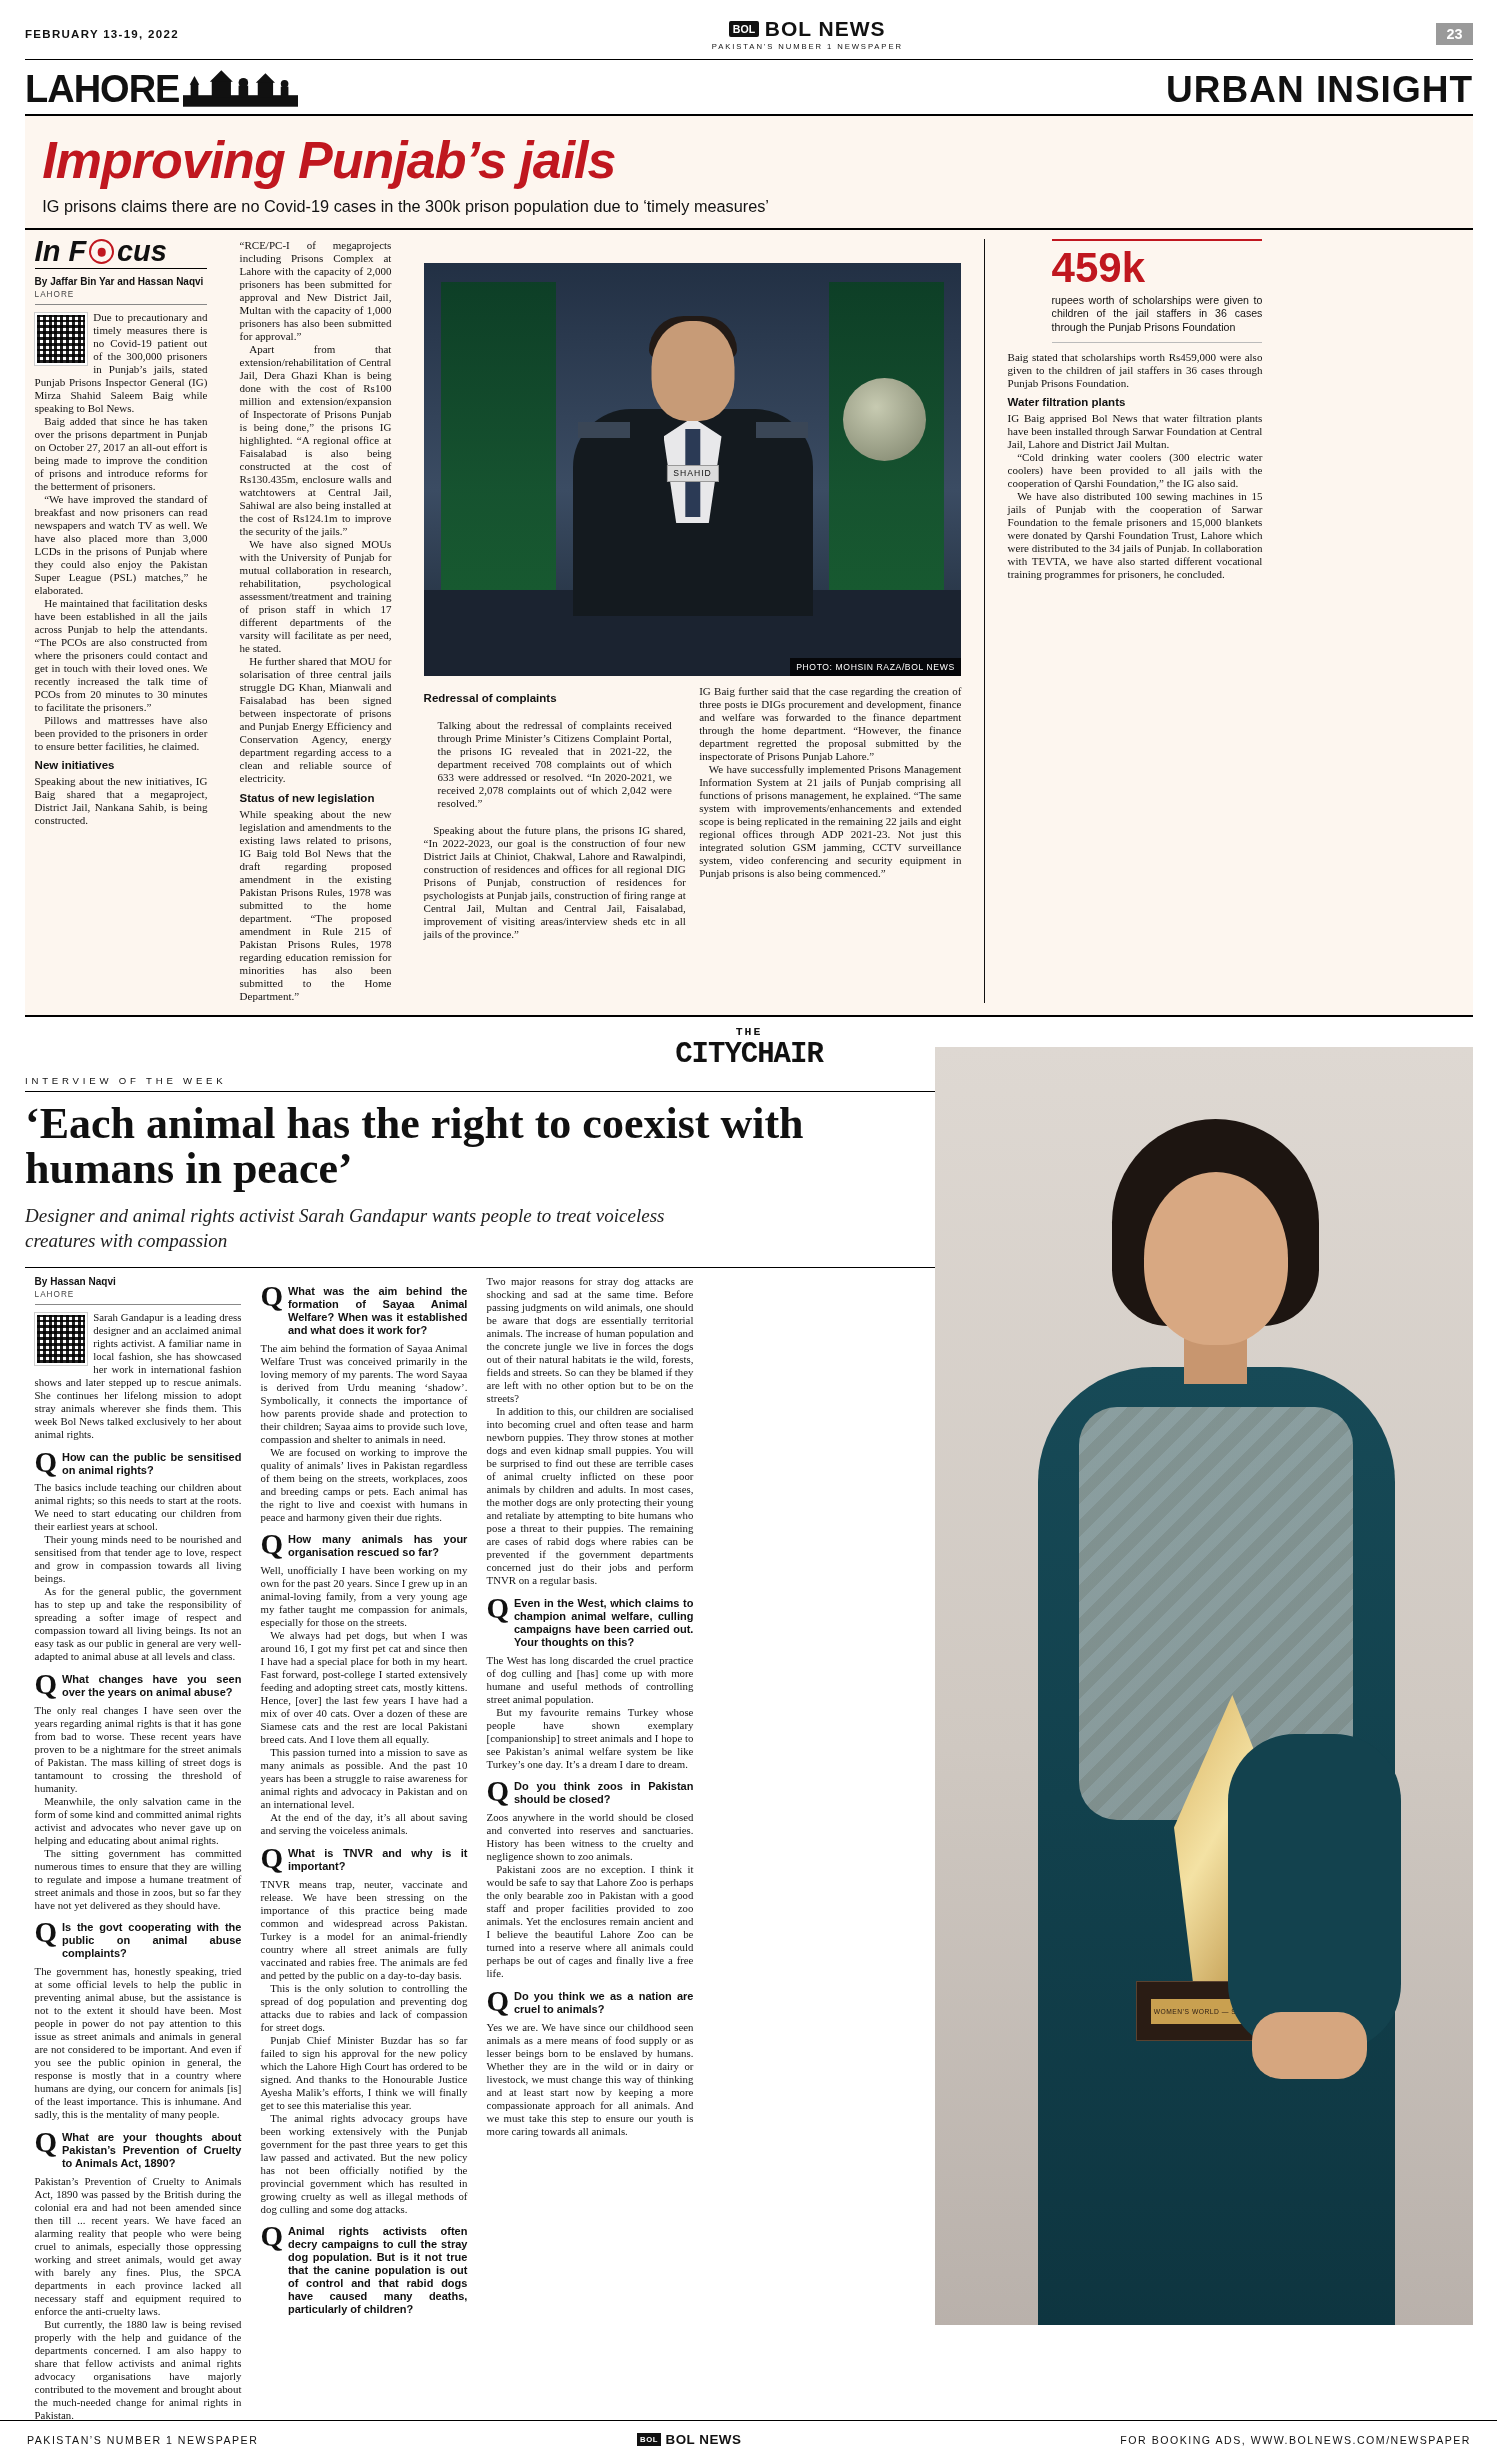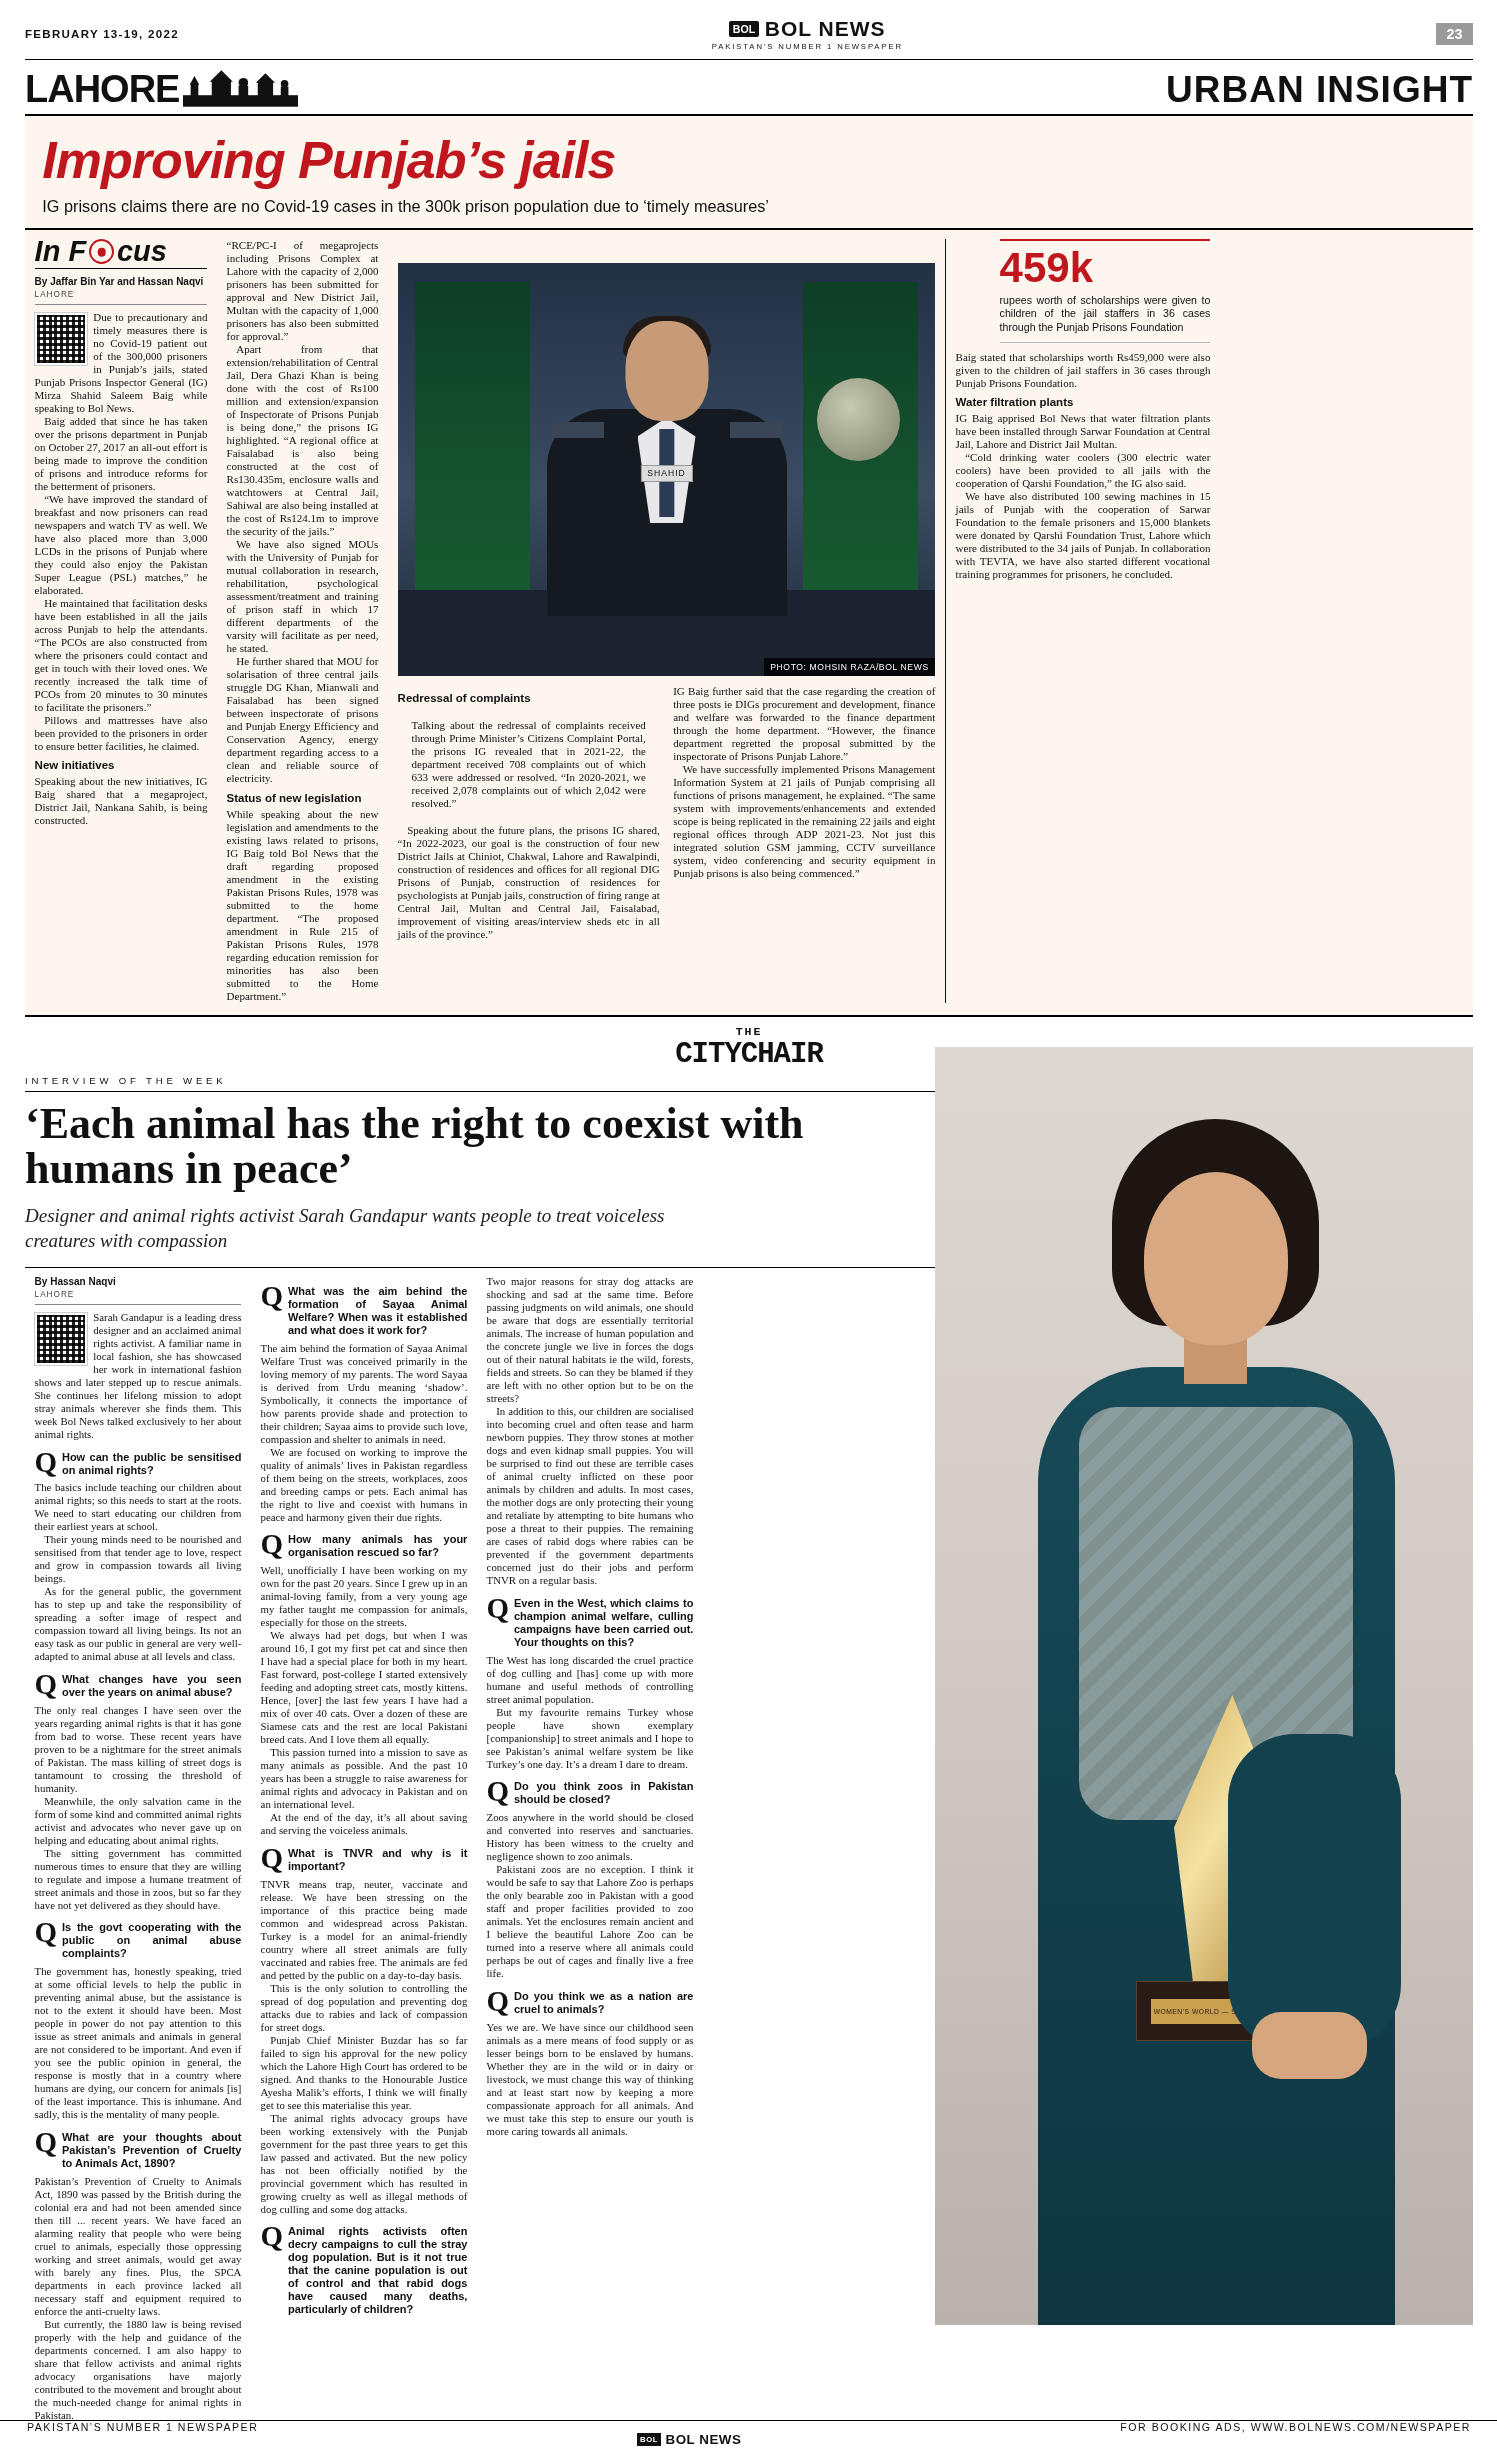--- a/index.html
+++ b/index.html
@@ -29,21 +29,21 @@
   .sect-city { font-family:"Liberation Sans", sans-serif; font-weight:bold; font-size:38px; letter-spacing:-1px; line-height:0.9; }
   .skyline { height:37px; width:115px; position:relative; }
   .sect-right { font-family:"Liberation Sans", sans-serif; font-weight:bold; font-size:37px; letter-spacing:1px; line-height:0.9; }
 
   
   .lead { background:#fdf6ef; border-bottom:2.9px solid #000; padding:13.4px 17.3px 11.5px 17.3px; }
   .lead h1 { font-family:"Liberation Sans", sans-serif; color:#c0171f; font-size:52px; margin:0; letter-spacing:-1px; font-style:italic; font-weight:bold; }
   .lead .sub { font-family:"Liberation Sans", sans-serif; font-size:16.3px; margin-top:7.7px; color:#111; }
 
   
-  .article { display:grid; grid-template-columns:192px 171px 557px 1px 274px; gap:0; background:#fdf6ef; padding:9.6px 0 11.5px 0; border-bottom:2.9px solid #000; }
+  .article { display:grid; grid-template-columns:192px 171px 557px 1px 274px; gap:13px; background:#fdf6ef; padding:9.6px 0 11.5px 0; border-bottom:2.9px solid #000; }
   .col { padding:0 9.6px; font-size:11px; line-height:13px; text-align:justify; }
   .col p { margin:0; text-indent:9.6px; }
   .col p.noind { text-indent:0; }
 
   .infocus { font-family:"Liberation Sans", sans-serif; font-weight:bold; font-size:29px; font-style:italic; border-bottom:1.9px solid #000; padding-bottom:3.8px; margin-bottom:5.8px; display:flex; align-items:center; gap:2.9px;}
   .focus-o { display:inline-block; width:25px; height:25px; border:2.9px solid #c0171f; border-radius:50%; position:relative; }
   .focus-o:after{content:""; position:absolute; left:50%; top:50%; width:8.6px; height:8.6px; background:#c0171f; border-radius:50%; transform:translate(-50%,-50%);}
   .byline { font-family:"Liberation Sans", sans-serif; font-size:10px; font-weight:bold; border-bottom:1px solid #888; padding-bottom:2.9px; margin-bottom:5.8px; }
   .byline .city { display:block; font-weight:normal; font-size:8.2px; letter-spacing:1px; color:#444; }
   .qr { width:52px; height:52px; float:left; margin:1.9px 6.7px 2.9px 0; background:
@@ -105,21 +105,21 @@
   .p-scarf { position:absolute; left:58px; top:288px; width:274px; height:413px; background:repeating-linear-gradient(135deg,#e9e4dc 0 11.5px,#d8cfc2 11.5px 23px); opacity:.55; border-radius:38px;}
   .p-arm { position:absolute; left:207px; top:615px; width:173px; height:317px; background:#13424e; border-radius:67px; }
   .p-hand { position:absolute; left:231px; top:893px; width:115px; height:67px; background:#d6a67f; border-radius:29px; }
   .trophy { position:absolute; left:115px; top:576px; width:183px; height:346px; }
   .trophy .blade { position:absolute; left:38px; top:0; width:106px; height:288px; background:linear-gradient(120deg,#d8b15f,#f4e2a4 45%,#b5893a); clip-path:polygon(55% 0,100% 42%,72% 100%,18% 100%,0 46%); }
   .trophy .base { position:absolute; left:0; bottom:0; width:183px; height:60px; background:#2a1c14; border:1.9px solid #5a4230; }
   .trophy .plaque { position:absolute; left:15.4px; bottom:17.3px; width:152px; height:25px; background:#c9a050; }
   .plaque-txt { font-family:"Liberation Sans", sans-serif; font-size:6.7px; color:#2a1c14; text-align:center; line-height:25px; letter-spacing:0.5px;}
 
   
-  .footer { position:absolute; left:0; bottom:0; width:1498px; height:38px; border-top:1.9px solid #000; display:flex; justify-content:space-between; padding:0 27px; font-family:"Liberation Sans", sans-serif; font-size:10.6px; letter-spacing:1.5px; }
+  .footer { position:absolute; left:0; bottom:0; width:1498px; height:38px; border-top:1.9px solid #000; display:flex; align-items:center; justify-content:space-between; padding:0 27px; font-family:"Liberation Sans", sans-serif; font-size:10.6px; letter-spacing:1.5px; }
   .footer .fc { font-weight:bold; font-size:13.4px; letter-spacing:0.5px; display:flex; gap:4.8px; align-items:center;}
   .footer .fc .bolmark { background:#111; color:#fff; font-size:7.7px; padding:1.9px 2.9px; }
 </style>
 </head>
 <body>
 
 <div class="page">
 
   <div class="masthead">
     <div class="md-date">FEBRUARY 13-19, 2022</div>

